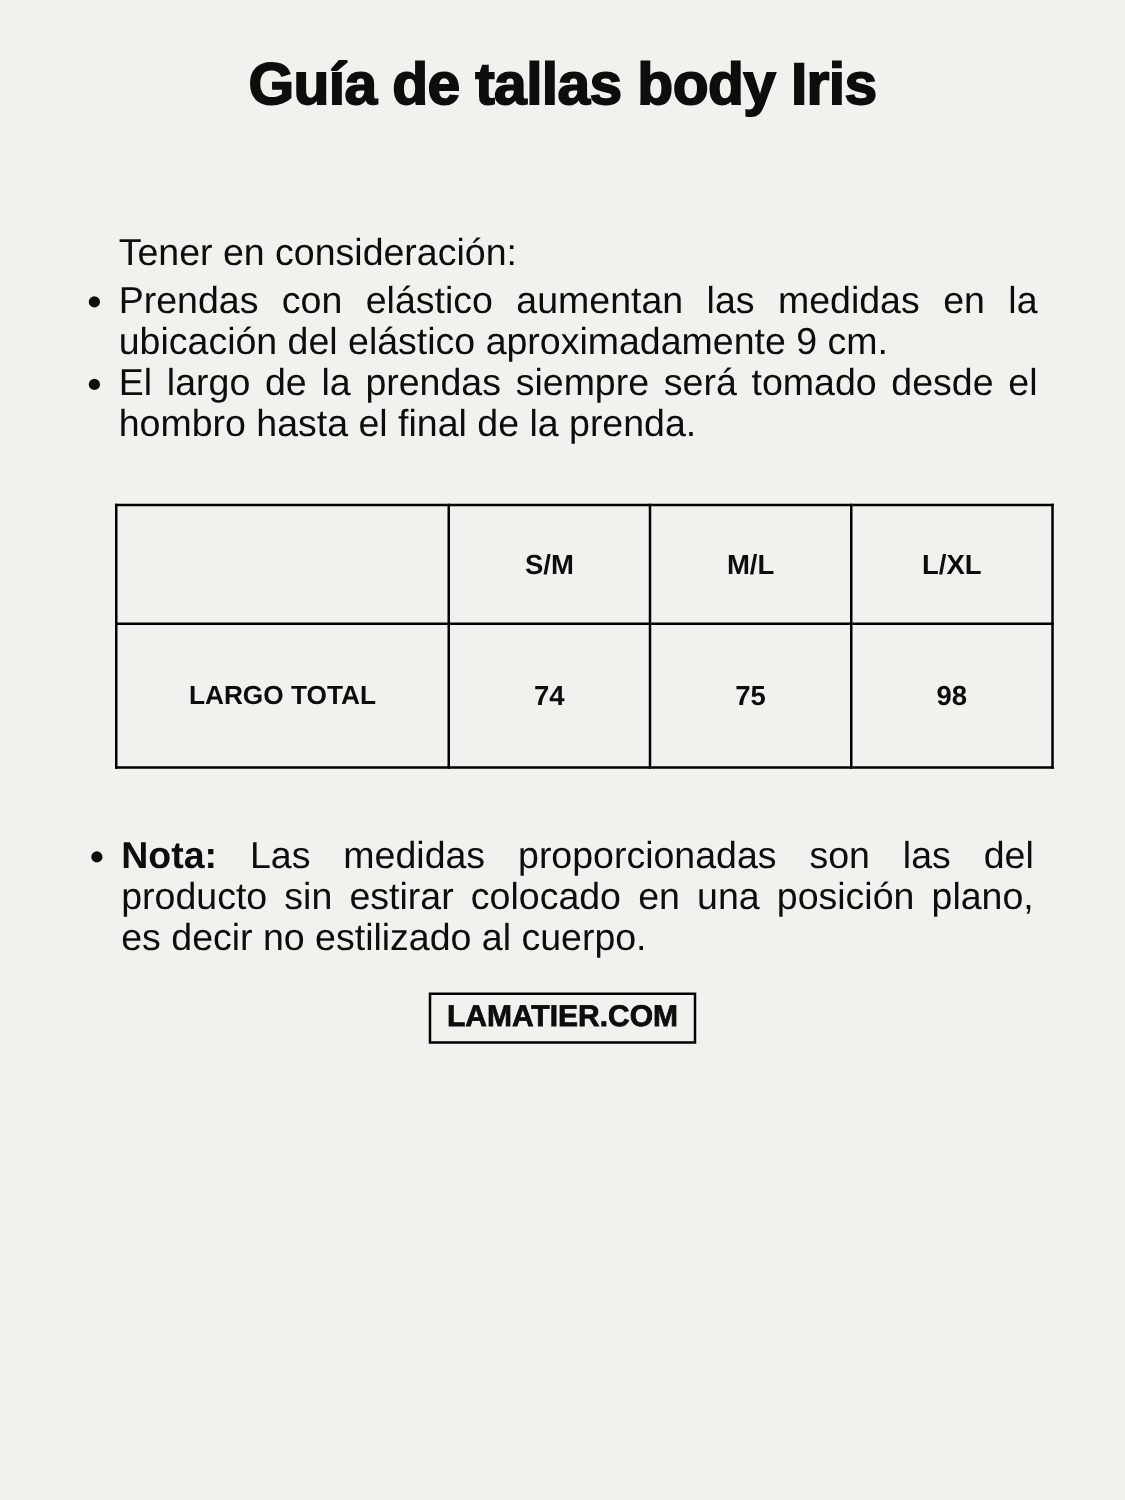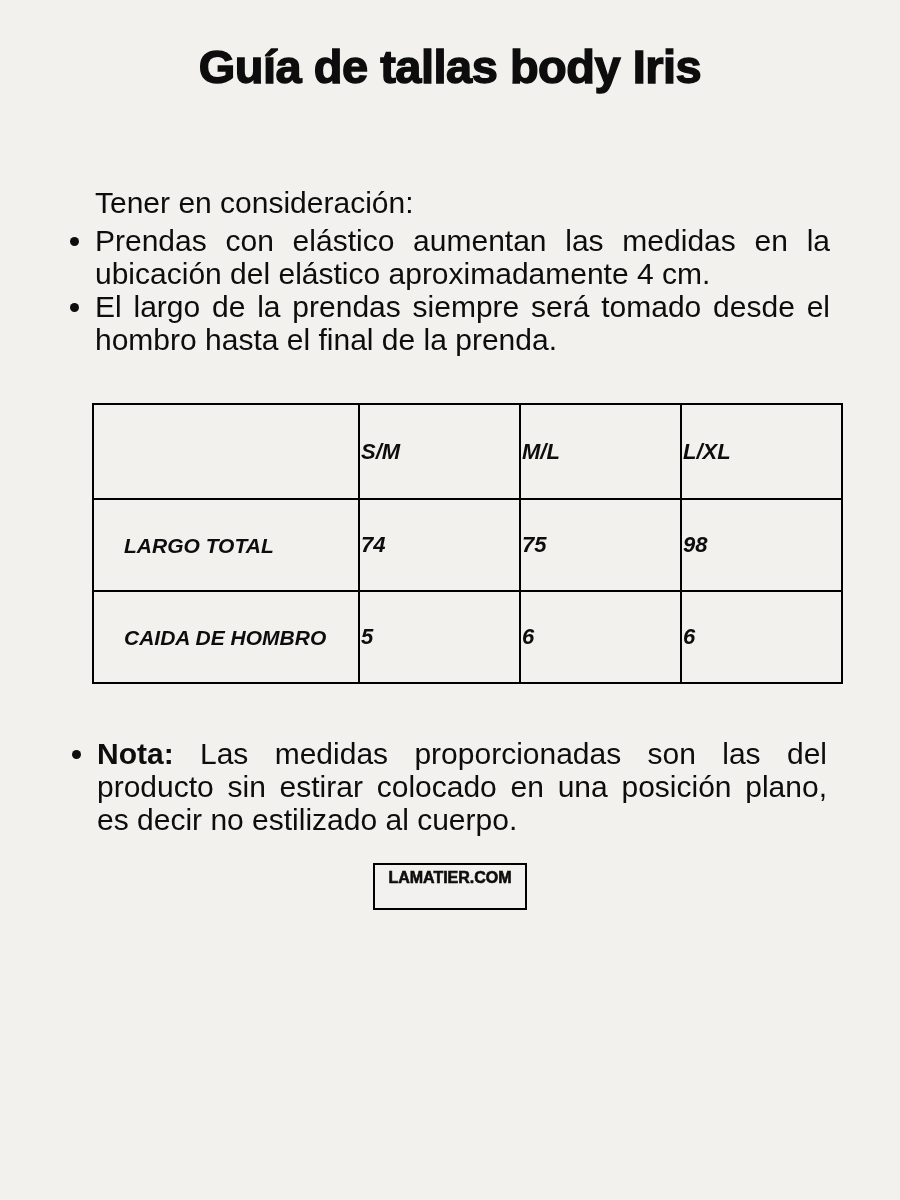--- a/index.html
+++ b/index.html
@@ -42,27 +42,26 @@
   }
 
   .size-table {
     border-collapse: collapse;
     margin: 47px 0 0 92px;
     width: 750px;
     table-layout: fixed;
   }
   .size-table td {
     border: 2.5px solid #000;
-    text-align: left;
+    text-align: center;
     vertical-align: middle;
     font-weight: 600;
     background: #f2f1ee;
-    font-style: italic;
   }
-  .size-table tr { height: 92px; }
+  .size-table tr { height: 115px; }
   .size-table tr[data-name="size-table-header-row"] { height: 95px; }
   .size-table .c-label {
     width: 266px;
     font-size: 21px;
     padding: 0 30px;
     line-height: 29px;
   }
   .size-table .c-val {
     width: 161px;
     font-size: 22px;
@@ -81,60 +80,54 @@
   .note-list li { text-align: justify; }
   .note-label { font-weight: 700; }
 
   .footer {
     text-align: center;
     margin-top: 27px;
   }
   .brand-box {
     display: inline-block;
     border: 2px solid #000;
-    padding: 4px 13px 21px 13px;
-    font-size: 16px;
+    padding: 4px 13px 5px 13px;
+    font-size: 24px;
     font-weight: 700;
     letter-spacing: 0px;
     -webkit-text-stroke: 0.6px currentColor;
   }
 </style>
 </head>
 <body>
 
 <h1 class="page-title" data-name="page-title">Guía de tallas body Iris</h1>
 
 <section class="considerations" data-name="considerations-section">
   <p class="considerations-heading" data-name="considerations-heading">Tener en consideración:</p>
   <ul class="considerations-list" data-name="considerations-list">
-    <li data-name="consideration-item">Prendas con elástico aumentan las medidas en la ubicación del elástico aproximadamente 4 cm.</li>
+    <li data-name="consideration-item">Prendas con elástico aumentan las medidas en la ubicación del elástico aproximadamente 9 cm.</li>
     <li data-name="consideration-item">El largo de la prendas siempre será tomado desde el hombro hasta el final de la prenda.</li>
   </ul>
 </section>
 
 <table class="size-table" data-name="size-table">
   <tbody data-name="size-table-body">
       <tr data-name="size-table-header-row">
         <td class="c-label" data-name="size-table-corner-cell"></td>
         <td class="c-val" data-name="size-column-header">S/M</td>
         <td class="c-val" data-name="size-column-header">M/L</td>
         <td class="c-val" data-name="size-column-header">L/XL</td>
       </tr>
       <tr data-name="size-table-row">
         <td class="c-label" data-name="measurement-label">LARGO TOTAL</td>
         <td class="c-val" data-name="measurement-value">74</td>
         <td class="c-val" data-name="measurement-value">75</td>
         <td class="c-val" data-name="measurement-value">98</td>
       </tr>
-      <tr data-name="size-table-row">
-        <td class="c-label" data-name="measurement-label">CAIDA DE HOMBRO</td>
-        <td class="c-val" data-name="measurement-value">5</td>
-        <td class="c-val" data-name="measurement-value">6</td>
-        <td class="c-val" data-name="measurement-value">6</td>
-      </tr>
     </tbody>
 </table>
 
 <section class="note" data-name="note-section">
   <ul class="note-list" data-name="note-list">
     <li data-name="note-item"><span class="note-label" data-name="note-label">Nota:</span><span data-name="note-text"> Las medidas proporcionadas son las del producto sin estirar colocado en una posición plano, es decir no estilizado al cuerpo.</span></li>
   </ul>
 </section>
 
 <footer class="footer" data-name="footer">

